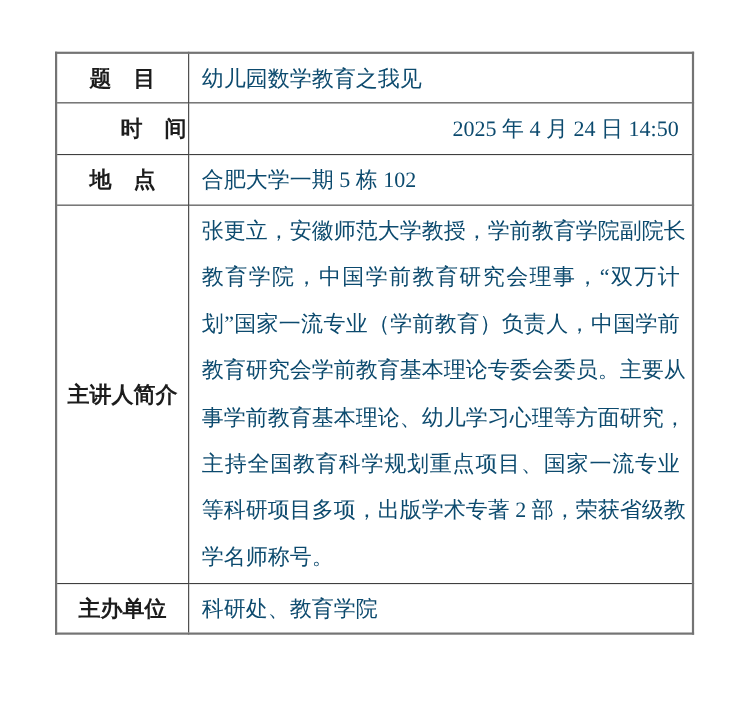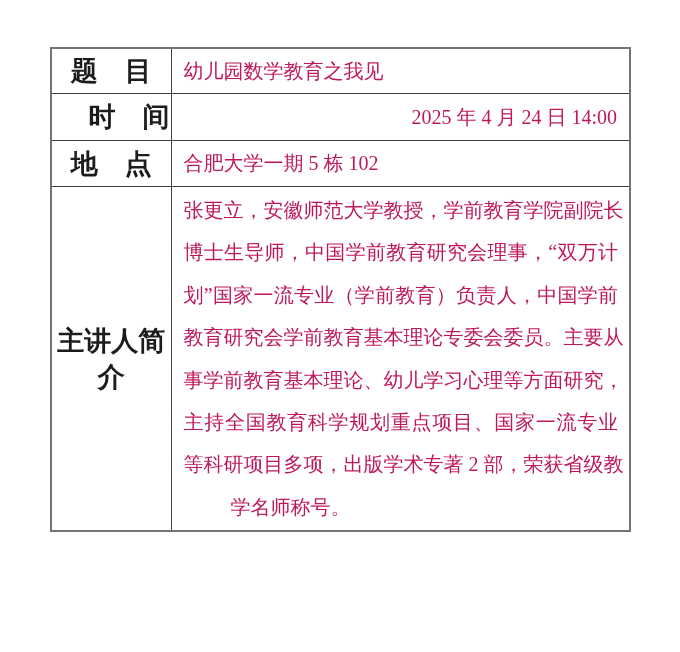--- a/index.html
+++ b/index.html
@@ -30,30 +30,30 @@
     overflow: hidden;
   }
   col.c1 { width: 120px; }
   col.c2 { width: 459px; }
 
   td.label {
     text-align: center;
     vertical-align: middle;
     font-family: "Liberation Sans", sans-serif;
     font-weight: bold;
-    font-size: 27px;
+    font-size: 20px;
     color: #1c1c1c;
   }
   td.value {
     vertical-align: middle;
     text-align: left;
     padding: 0 12px;
     font-family: "Liberation Serif", serif;
     font-size: 20px;
-    color: #be185d;
+    color: #0c4a6e;
   }
   tr.r0 td { height: 42px; }
   tr.r1 td { height: 43px; }
   tr.r2 td { height: 44px; text-align: right; }
   tr.r3 td { height: 43px; }
   tr.r4 td { height: 341px; }
   tr.r5 td { height: 42px; }
 
   td.bio {
     vertical-align: top;
@@ -62,53 +62,56 @@
   .bio-line {
     font-size: 20px;
     line-height: 42.4px;
     white-space: nowrap;
     text-align: justify;
     text-align-last: justify;
   }
   .bio-line.last {
     text-align: left;
     text-align-last: left;
-    margin-left: 47px;
   }
 </style>
 </head>
 <body>
 
 <div class="page">
   <table class="tbl">
     <colgroup>
       <col class="c1">
       <col class="c2">
     </colgroup>
     <tbody>
       <tr class="r0">
         <td class="label">题　目</td>
         <td class="value">幼儿园数学教育之我见</td>
       </tr>
       <tr class="r2">
         <td class="label">时　间</td>
-        <td class="value">2025 年 4 月 24 日 14:00</td>
+        <td class="value">2025 年 4 月 24 日 14:50</td>
       </tr>
       <tr class="r3">
         <td class="label">地　点</td>
         <td class="value">合肥大学一期 5 栋 102</td>
       </tr>
       <tr class="r4">
         <td class="label">主讲人简介</td>
         <td class="value bio">
           <div class="bio-line">张更立，安徽师范大学教授，学前教育学院副院长，</div>
-          <div class="bio-line">博士生导师，中国学前教育研究会理事，“双万计</div>
+          <div class="bio-line">教育学院，中国学前教育研究会理事，“双万计</div>
           <div class="bio-line">划”国家一流专业（学前教育）负责人，中国学前</div>
           <div class="bio-line">教育研究会学前教育基本理论专委会委员。主要从</div>
           <div class="bio-line">事学前教育基本理论、幼儿学习心理等方面研究，</div>
           <div class="bio-line">主持全国教育科学规划重点项目、国家一流专业</div>
           <div class="bio-line">等科研项目多项，出版学术专著 2 部，荣获省级教</div>
           <div class="bio-line last">学名师称号。</div>
         </td>
       </tr>
+      <tr class="r5">
+        <td class="label">主办单位</td>
+        <td class="value">科研处、教育学院</td>
+      </tr>
     </tbody>
   </table>
 </div>
 
 </body></html>

